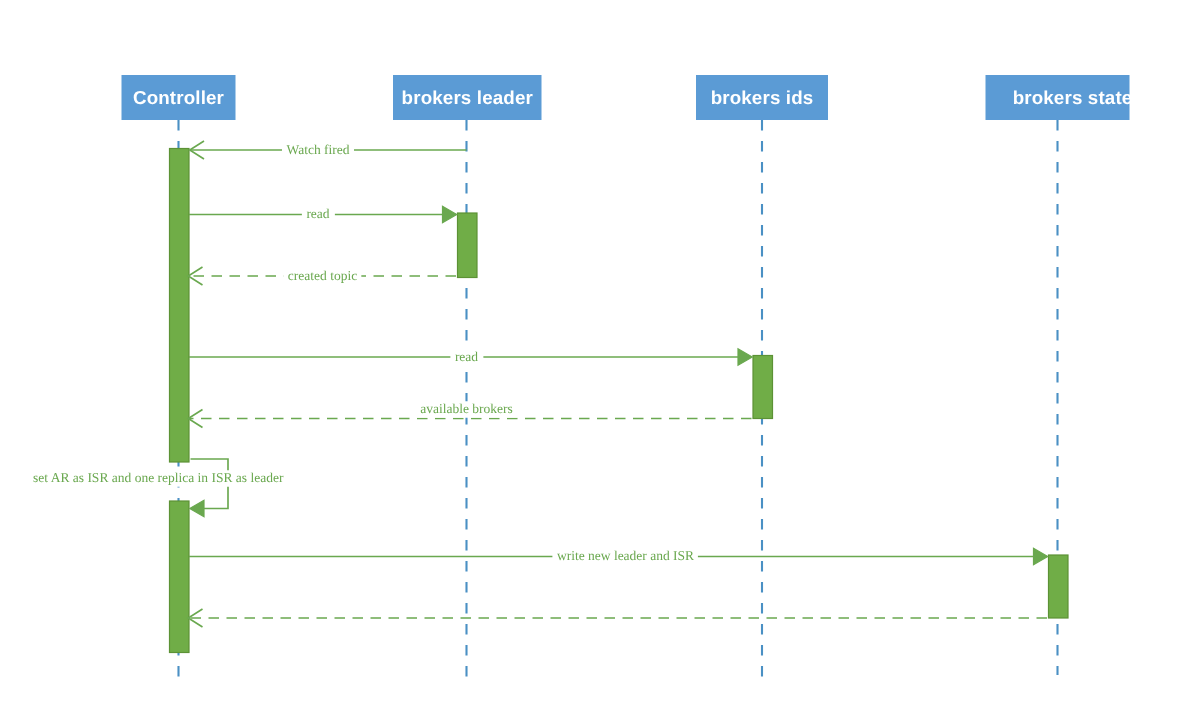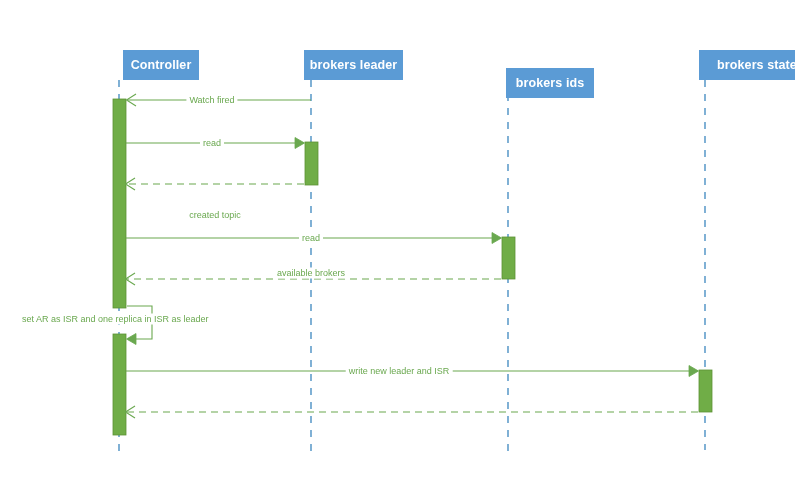--- a/index.html
+++ b/index.html
@@ -32,25 +32,24 @@
     color: #ffffff;
     font-family: "Liberation Sans", sans-serif;
     font-weight: bold;
     font-size: 12.5px;
     display: flex;
     align-items: center;
     justify-content: center;
     letter-spacing: 0.1px;
     box-sizing: border-box;
     white-space: nowrap;
-    margin-left: 42px;
   }
   .msg-label {
     position: absolute;
-    font-family: Liberation Sans, sans-serif;
+    font-family: Liberation Serif, serif;
     font-size: 9px;
     color: #6aa84f;
     background: #ffffff;
     padding: 0 3px;
     white-space: nowrap;
     transform: translate(-50%, -50%);
     line-height: 11px;
   }
   .msg-label.left-anchor {
     transform: translate(0, -50%);
@@ -124,35 +123,35 @@
   </svg>
 
   <div class="lifeline-box" style="left:81px; top:50px; width:76px; height:30px;">
     <span>Controller</span>
   </div>
 
   <div class="lifeline-box" style="left:262px; top:50px; width:99px; height:30px;">
     <span>brokers leader</span>
   </div>
 
-  <div class="lifeline-box" style="left:464px; top:68px; width:88px; height:30px;">
+  <div class="lifeline-box" style="left:464px; top:50px; width:88px; height:30px;">
     <span>brokers ids</span>
   </div>
 
   <div class="lifeline-box" style="left:657px; top:50px; width:96px; height:30px;padding-left:20px;">
     <span>brokers state</span>
   </div>
 
   <div class="msg-label" style="left:212px; top:100px;">Watch fired</div>
 
   <div class="msg-label" style="left:212px; top:143px;">read</div>
 
-  <div class="msg-label" style="left:215px; top:184px;margin-top:31px;">created topic</div>
+  <div class="msg-label" style="left:215px; top:184px;">created topic</div>
 
   <div class="msg-label" style="left:311px; top:238px;">read</div>
 
   <div class="msg-label" style="left:311px; top:273px;text-align:right;">available brokers</div>
 
   <div class="msg-label left-anchor" style="left:19px; top:319px;">set AR as ISR and one replica in ISR as leader</div>
 
-  <div class="msg-label" style="left:399px; top:371px;">write new leader and ISR</div>
+  <div class="msg-label" style="left:417px; top:371px;">write new leader and ISR</div>
 
 </div>
 
 </body></html>

